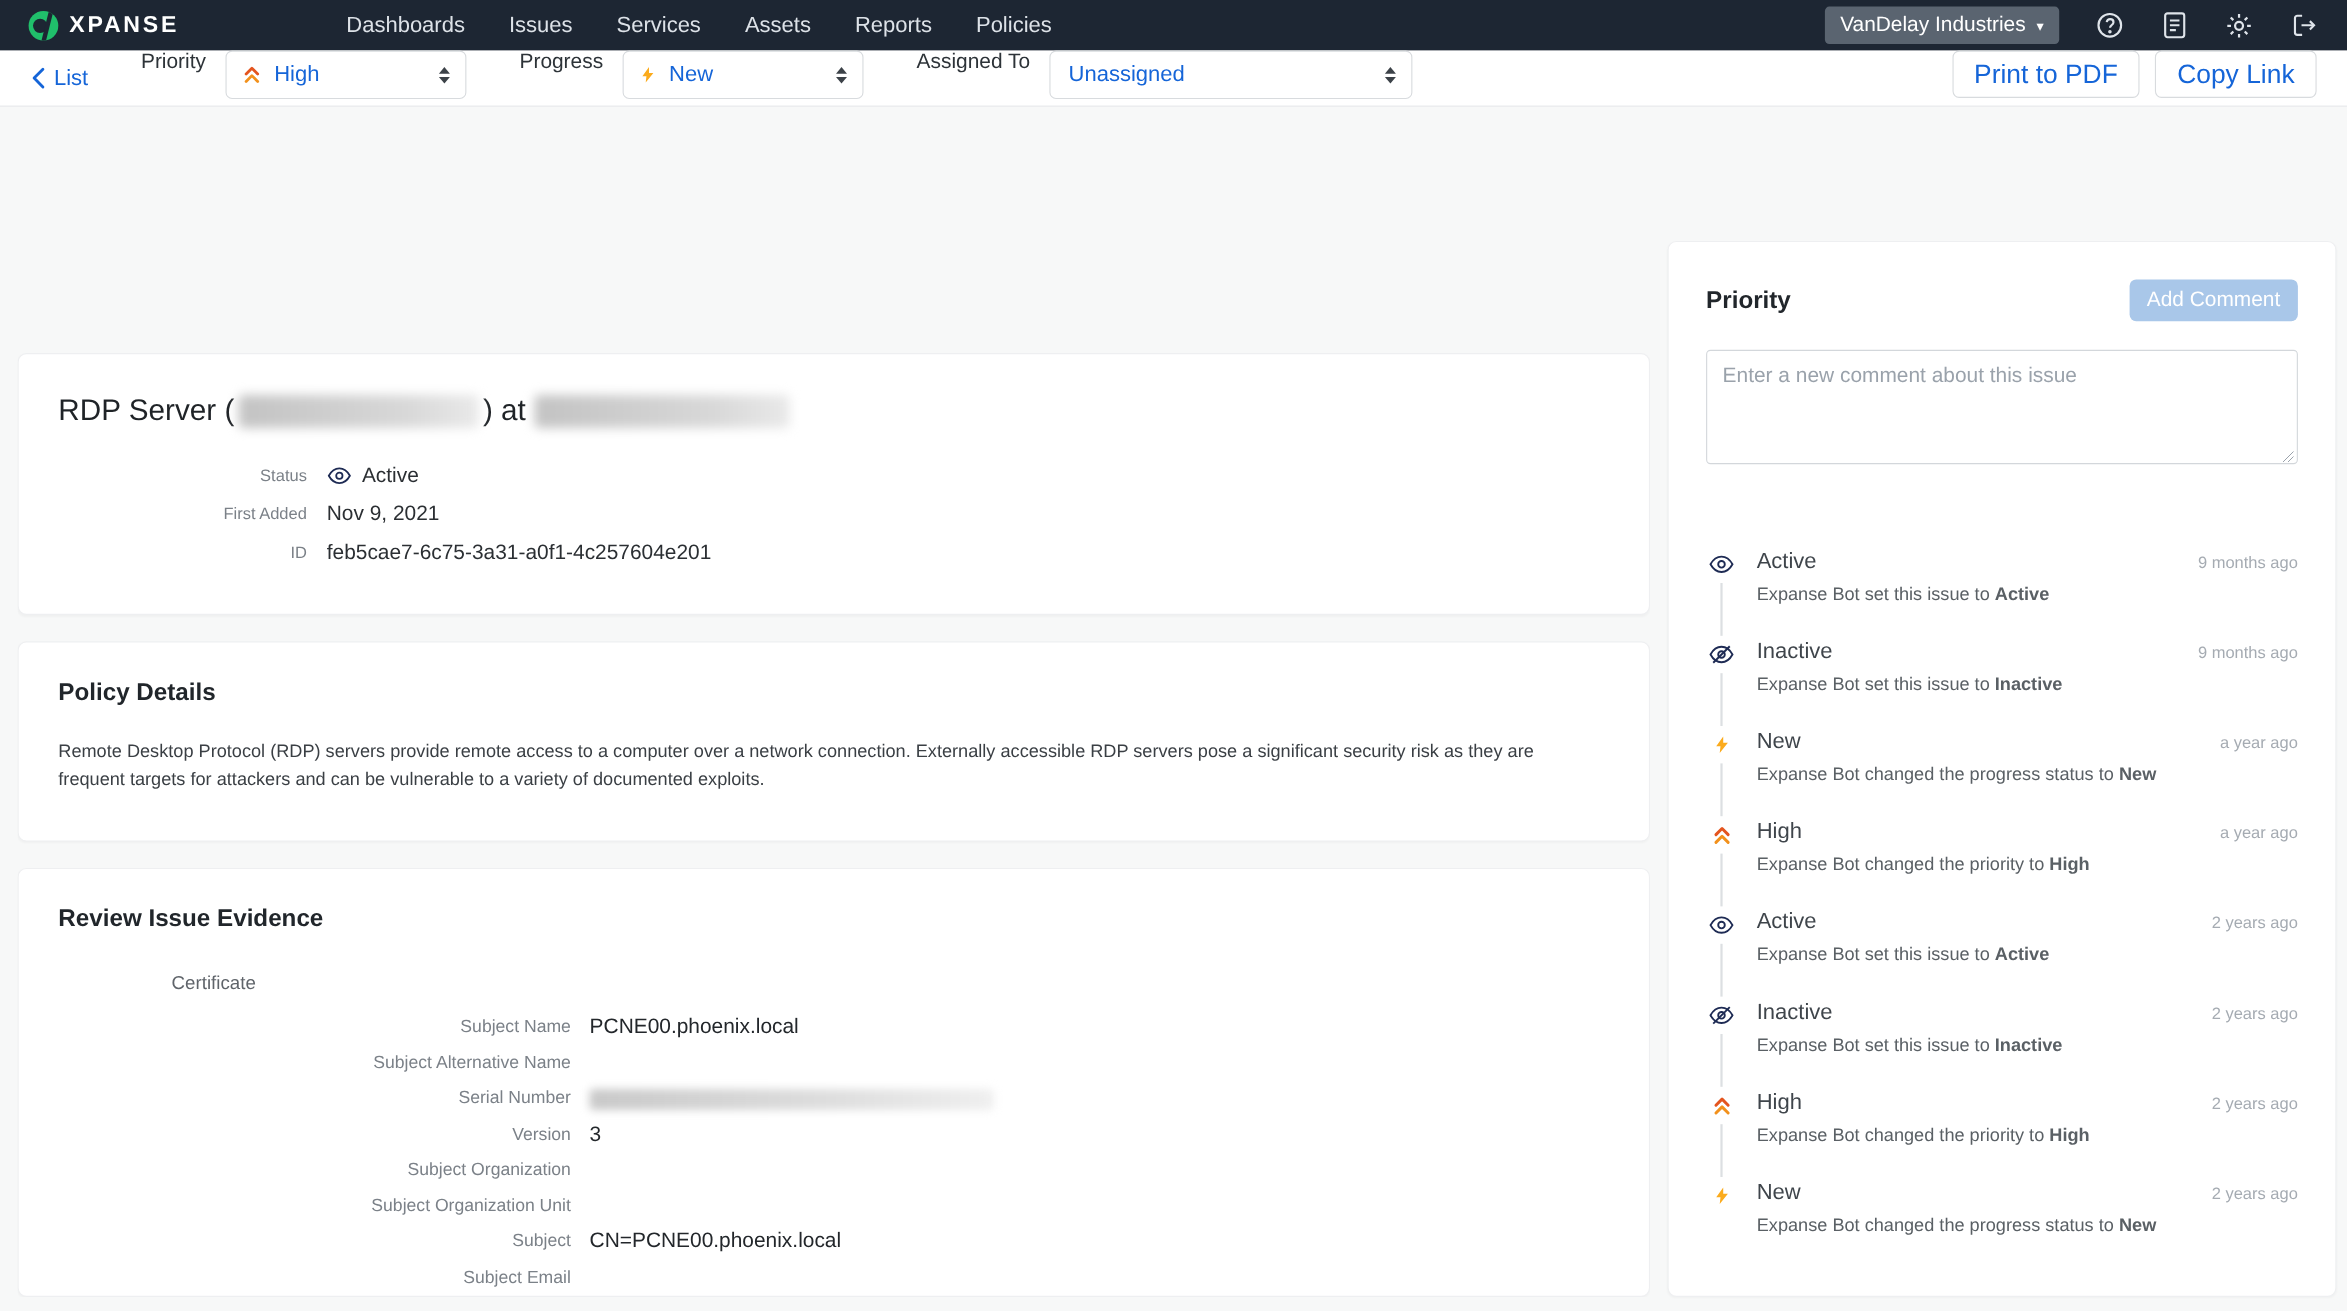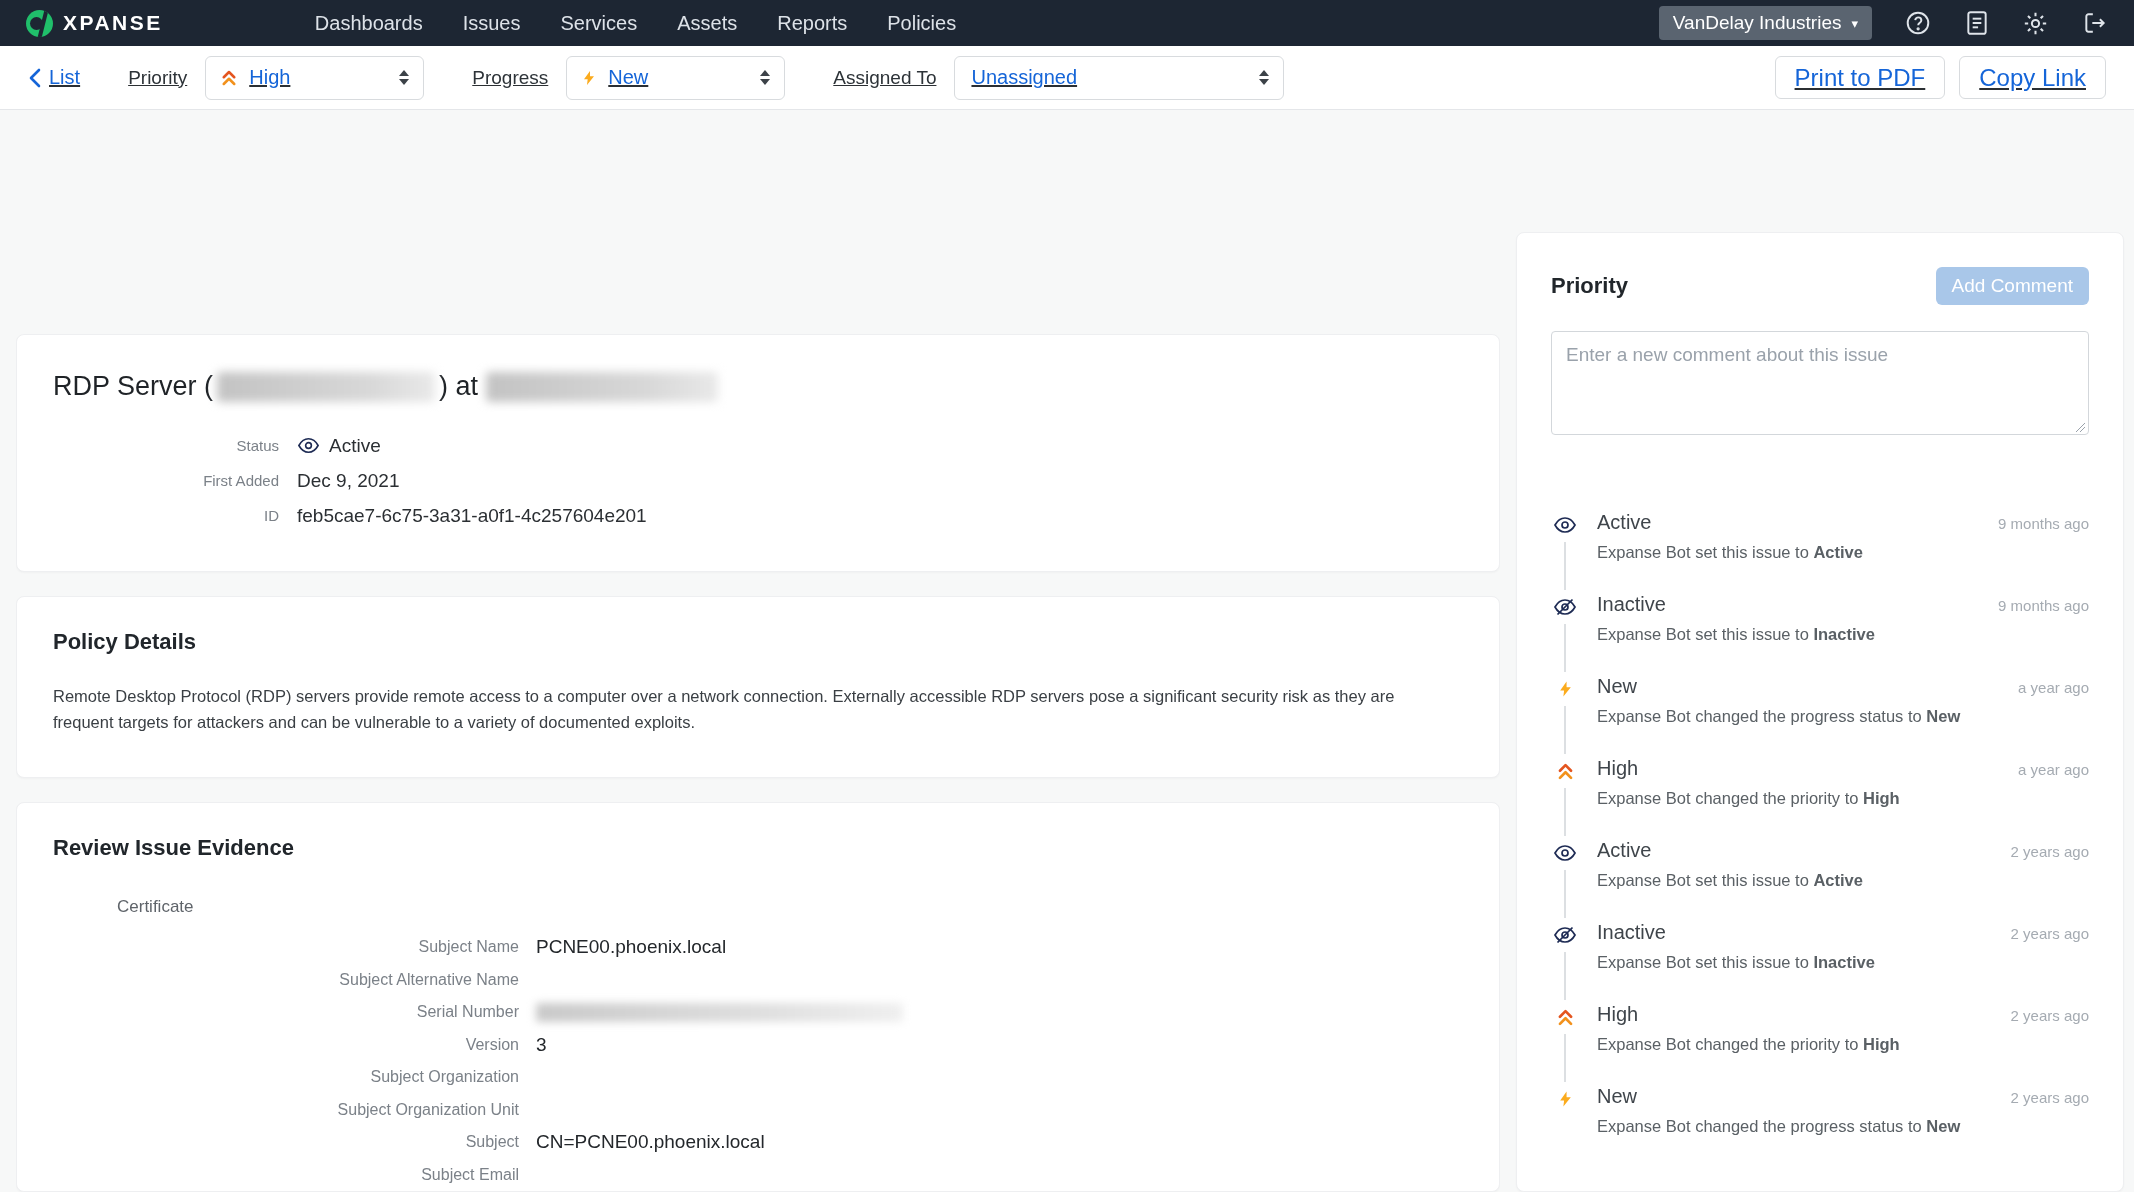--- a/index.html
+++ b/index.html
@@ -27,22 +27,22 @@
     background: #5a6470; color: #ffffff; font-size: 19px; border: none; border-radius: 4px;
     height: 34px; padding: 0 14px; display: flex; align-items: center; gap: 10px; cursor: pointer;
     font-family: "Liberation Sans", sans-serif;
   }
   .org-btn .caret { font-size: 13px; line-height: 1; }
   .tb-icon { width: 27px; height: 27px; display: flex; align-items: center; justify-content: center; cursor: pointer; }
   .tb-icon svg { stroke: #dfe4ea; }
 
   
   .toolbar {
-    height: 64px; background: #ffffff; border-bottom: 1px solid #e4e6e9;
-    display: flex; align-items: center; padding: 0 28px; text-decoration: underline;
+    height: 51px; background: #ffffff; border-bottom: 1px solid #e4e6e9;
+    display: flex; padding: 0 28px;
   }
   .back-link { display: flex; align-items: center; gap: 7px; color: #1565d8; font-size: 20px; cursor: pointer; }
   .tool-label { margin-left: 48px; margin-right: 18px; font-size: 19px; color: #2d3338; }
   .select-box {
     display: flex; align-items: center; height: 44px; border: 1px solid #d8dbde; border-radius: 6px;
     background: #fff; padding: 0 14px; cursor: pointer;
   }
   .select-box .sel-value { color: #1565d8; font-size: 20px; margin-left: 11px; }
   .select-box .spacer { flex: 1; }
   .w-priority { width: 219px; }
@@ -78,21 +78,21 @@
 
   
   .card-policy { height: 182px; padding: 32px 40px 0 36px; }
   .card-remediate { height: 192px; padding: 32px 40px 0 36px; }
   .card-evidence { flex: 1; padding: 32px 40px 0 36px; overflow: hidden; }
   .section-heading { font-size: 22px; font-weight: 600; color: #21262b; }
   .section-body { margin-top: 28px; font-size: 16.5px; line-height: 1.6; color: #3a3f44; max-width: 1410px; }
   .show-more { margin-top: 32px; display: flex; align-items: center; gap: 6px; color: #1565d8; font-size: 18px; cursor: pointer; }
 
   
-  .evidence-group-label { margin-top: 36px; margin-left: 64px; font-size: 17px; color: #5f646a; }
+  .evidence-group-label { margin-top: 36px; margin-left: 103px; font-size: 17px; color: #5f646a; }
   .evidence-rows { margin-top: 14px; }
   .ev-row { display: flex; align-items: center; height: 32.5px; }
   .ev-label { width: 466px; text-align: right; font-size: 16px; color: #7b8188; }
   .ev-value { margin-left: 17px; font-size: 19px; color: #23272b; }
   .blur-serial { margin-left: 17px; width: 367px; height: 19px; border-radius: 3px;
     background: linear-gradient(90deg, #c9c9c9, #dedede 60%, #efefef); filter: blur(4px); }
 
   
   .right-col { width: 608px; }
   .card-comments { height: 960px; padding: 34px 34px 0 34px; }
@@ -239,21 +239,21 @@
           <span class="kv-value">
             <svg width="23" height="17" viewBox="0 0 24 17" fill="none" stroke="#1e2b54" stroke-width="1.7">
               <path d="M2 8.5 C5 3 9 1.5 12 1.5 S19 3 22 8.5 C19 14 15 15.5 12 15.5 S5 14 2 8.5 Z"></path>
               <circle cx="12" cy="8.5" r="3"></circle>
             </svg>
             <span>Active</span>
           </span>
         </div>
         <div class="kv-row">
           <span class="kv-label">First Added</span>
-          <span class="kv-value">Dec 9, 2021</span>
+          <span class="kv-value">Nov 9, 2021</span>
         </div>
         <div class="kv-row">
           <span class="kv-label">ID</span>
           <span class="kv-value">feb5cae7-6c75-3a31-a0f1-4c257604e201</span>
         </div>
       </div>
     </section>
 
     <section class="card card-policy">
       <h2 class="section-heading">Policy Details</h2>

